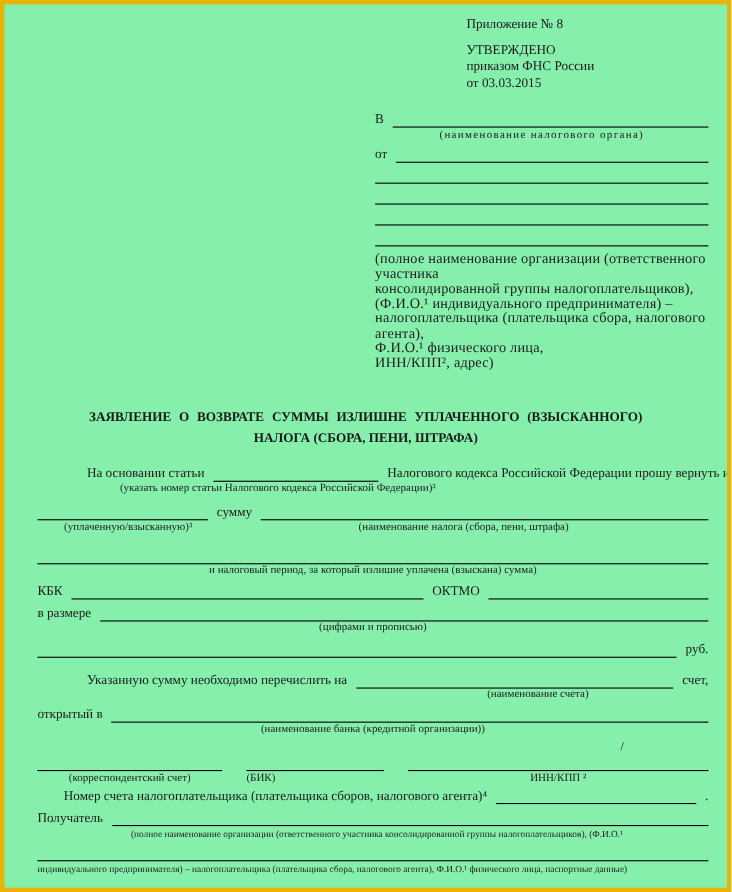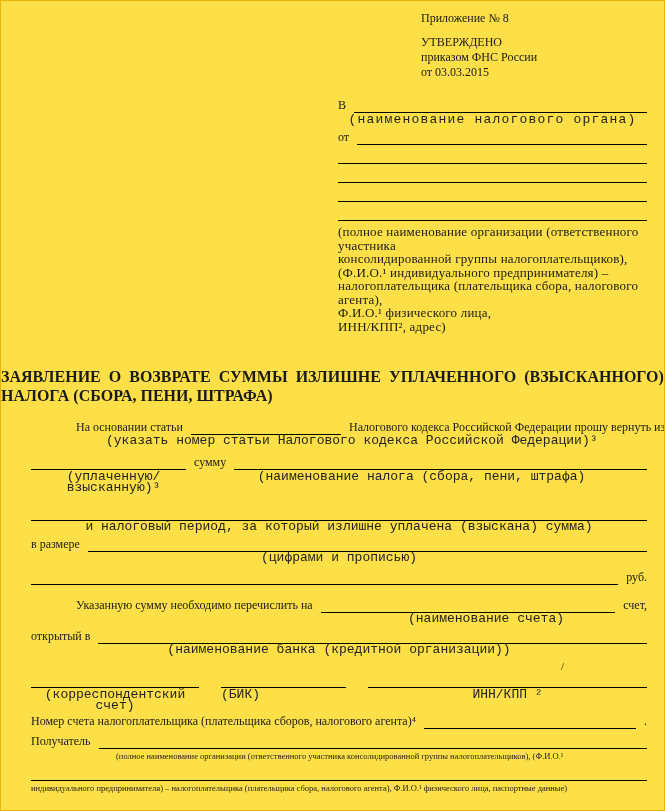--- a/index.html
+++ b/index.html
@@ -1,47 +1,47 @@
 <!DOCTYPE html>
 <html><head>
 <meta charset="utf-8">
 <style>
   html,body{margin:0;padding:0;background:#fff;}
   .page{
     position:relative;
     width:665px;height:811px;
     box-sizing:border-box;
-    background:#fde047;
-    border:1px solid #eab308;
+    background:#86efac;
+    border:4px solid #eab308;
     font-family:"Liberation Serif","DejaVu Serif",serif;
     color:#1a1a1a;
     padding-top:10px;
     overflow:hidden;
   }
   .row{display:flex;align-items:flex-end;}
   .fld{border-bottom:1px solid #000;height:15px;}
   .grow{flex:1 1 auto;}
-  .cap{font-size:13px;color:#222;line-height:11px;font-family:Liberation Mono, monospace;}
+  .cap{font-size:10px;color:#222;line-height:11px;}
   .cap-tiny{font-size:8.5px;color:#222;line-height:11px;}
   .center{text-align:center;}
   .lbl{white-space:nowrap;}
 
   
   .hdr{margin-left:420px;font-size:12px;line-height:15px;}
   .hdr .appendix{margin-bottom:9px;}
 
   
   .addr{margin:16px 17px 0 337px;font-size:12px;}
   .addr .row{height:17px;}
   .addr .cap{letter-spacing:1.2px;margin-top:1px;}
   .addr .blank{margin-top:2px;}
   .addr-cap{font-size:13px;line-height:13.5px;margin-top:4px;letter-spacing:.2px;}
 
   
-  .title{margin-top:34px;text-align:left;font-weight:bold;font-size:16px;line-height:19px;}
+  .title{margin-top:34px;text-align:center;font-weight:bold;font-size:12px;line-height:19px;}
   .title .l1{word-spacing:4px;}
 
   
   .body{margin:14px 17px 0 30px;font-size:12px;}
   .body .row{margin-top:3px;}
   .indent{width:45px;flex:0 0 auto;}
   .gap{width:8px;flex:0 0 auto;}
   .basis-field{flex:0 0 150px;}
   .basis-cap{margin-left:75px;}
   .paid-field{flex:0 0 155px;}
@@ -136,20 +136,29 @@
     <div class="caps-split">
       <span class="cap c1">(уплаченную/взысканную)³</span>
       <span class="cap c2">(наименование налога (сбора, пени, штрафа)</span>
     </div>
 
     <div class="row" style="margin-top:12px;">
         <span class="fld grow"></span>
       </div>
     <div class="cap center">и налоговый период, за который излишне уплачена (взыскана) сумма)</div>
 
+    <div class="row" style="margin-top:5px;">
+      <span class="lbl">КБК</span>
+      <span class="gap"></span>
+      <span class="fld kbk-field"></span>
+      <span class="gap"></span>
+      <span class="lbl">ОКТМО</span>
+      <span class="gap"></span>
+      <span class="fld grow"></span>
+    </div>
 
     <div class="row" style="margin-top:4px;">
       <span class="lbl">в размере</span>
       <span class="gap"></span>
       <span class="fld grow"></span>
     </div>
     <div class="cap center">(цифрами и прописью)</div>
 
     <div class="row rub-row" style="margin-top:6px;">
       <span class="fld grow"></span>
@@ -179,21 +188,21 @@
       <span class="fld f1"></span>
       <span class="fld f2"></span>
       <span class="fld f3"></span>
     </div>
     <div class="three-caps">
       <span class="cap c1">(корреспондентский счет)</span>
       <span class="cap c2">(БИК)</span>
       <span class="cap c3">ИНН/КПП ²</span>
     </div>
 
-    <div class="row" style="margin-top:2px;">
+    <div class="row" style="margin-top:2px;margin-left:24px;">
       <span class="lbl">Номер счета налогоплательщика (плательщика сборов, налогового агента)⁴</span>
       <span class="gap"></span>
       <span class="fld grow"></span>
       <span class="gap"></span>
       <span class="lbl">.</span>
     </div>
 
     <div class="row" style="margin-top:4px;">
       <span class="lbl">Получатель</span>
       <span class="gap"></span>

